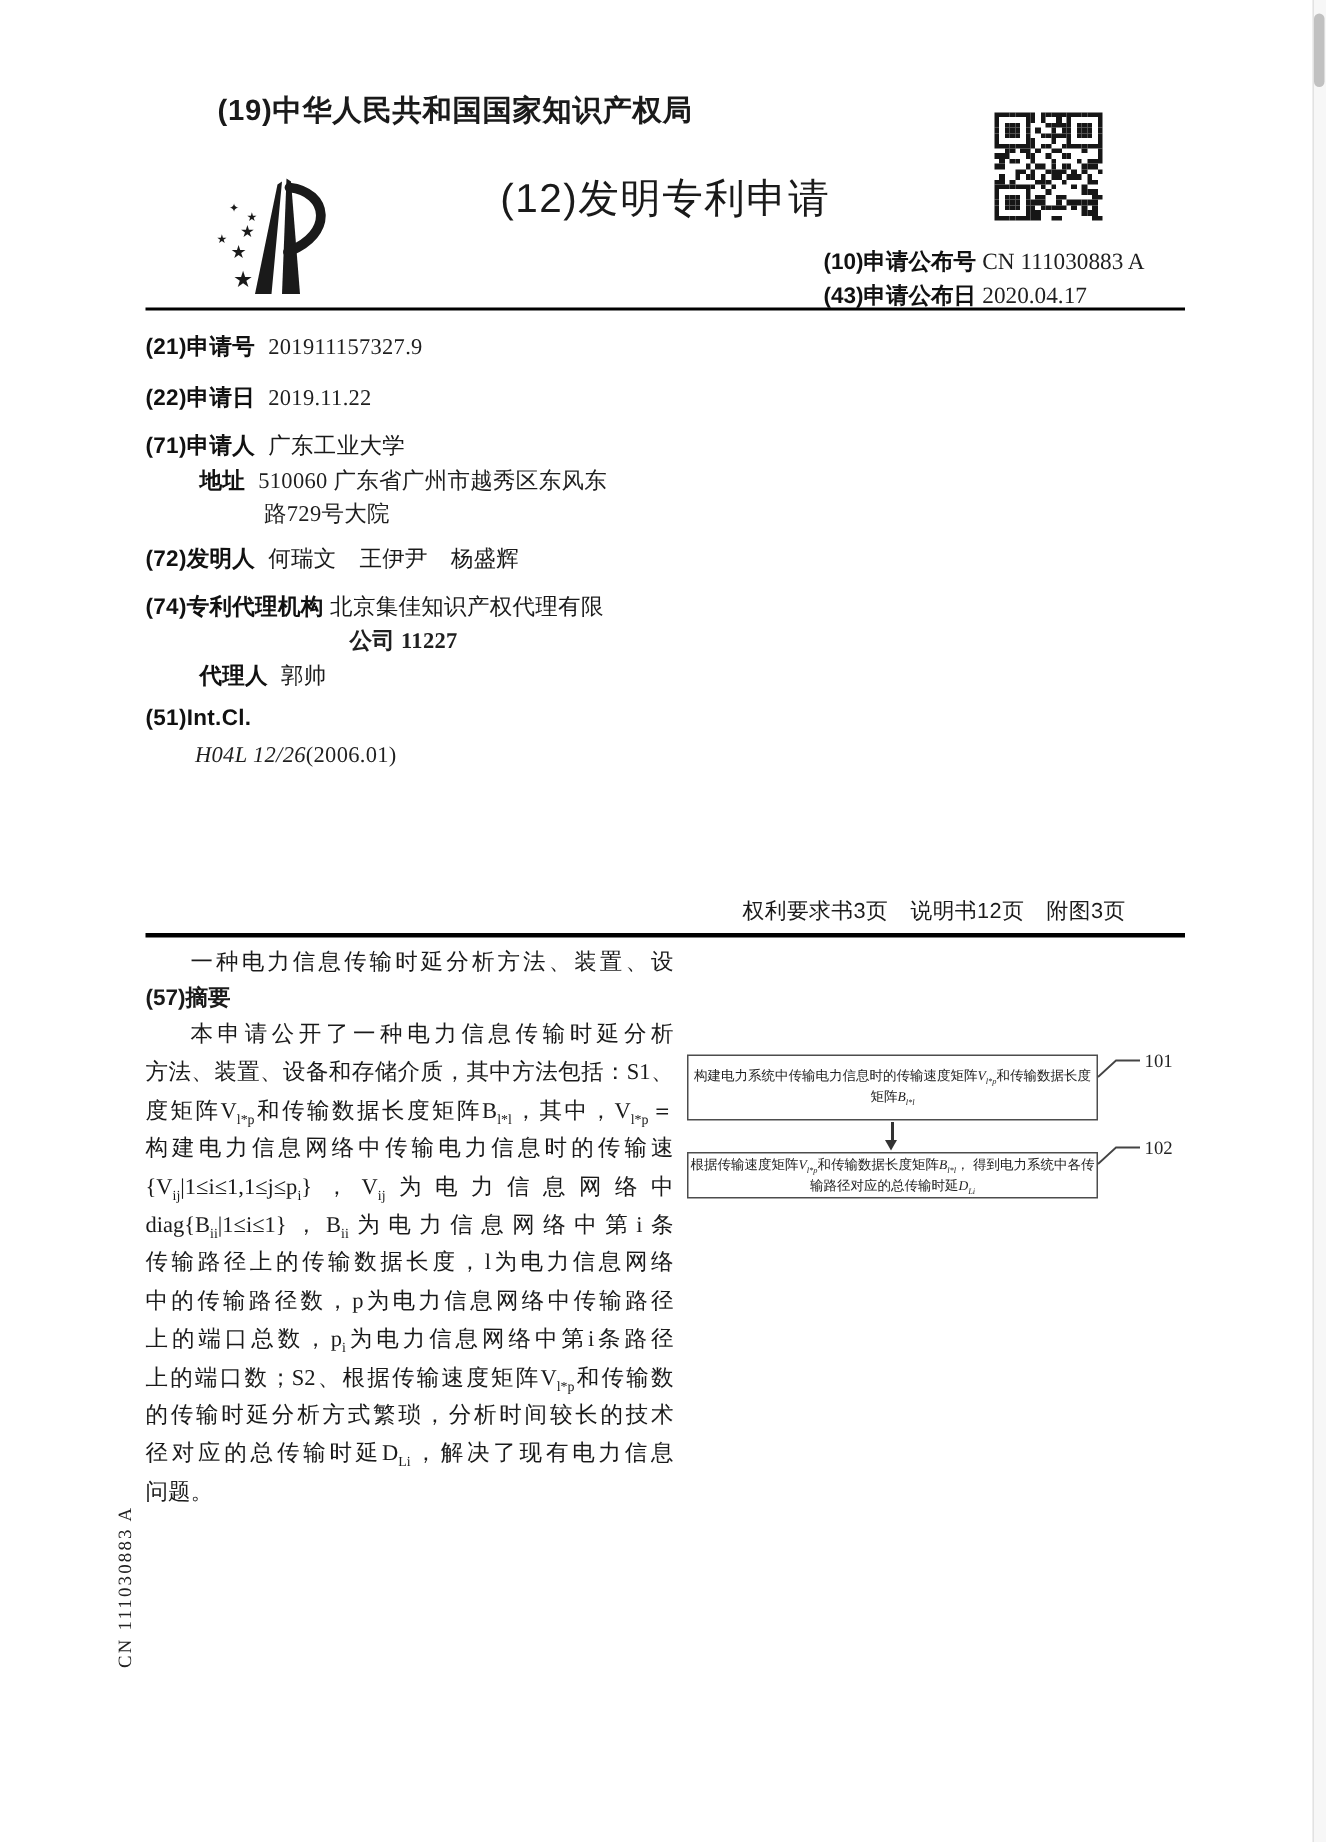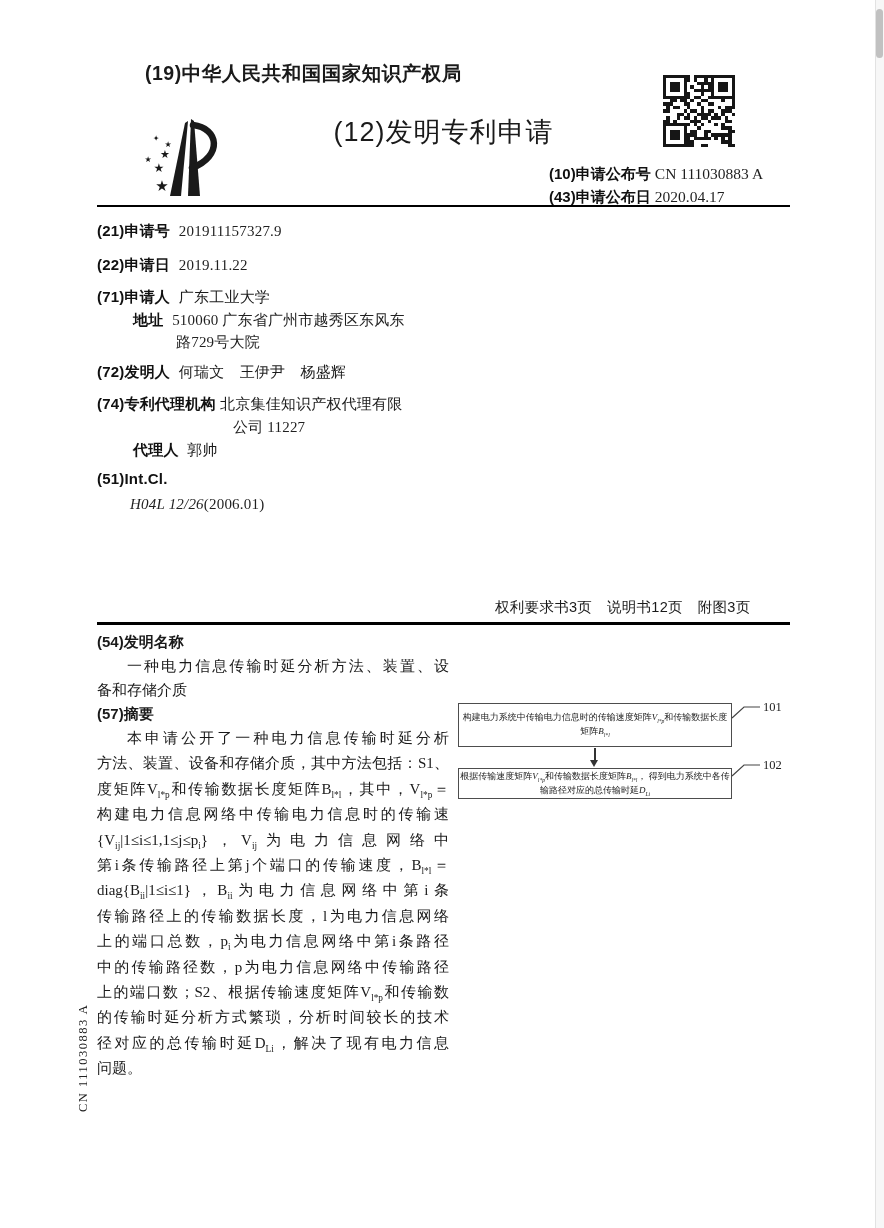--- a/index.html
+++ b/index.html
@@ -328,43 +328,40 @@
 
   <div class="rule" style="top:205px; height:2px;"></div>
 
   <div class="row" style="left:97px; top:222px;"><span class="lbl">(21)申请号</span><span>  </span><span class="val">201911157327.9</span></div>
   <div class="row" style="left:97px; top:256px;"><span class="lbl">(22)申请日</span><span>  </span><span class="val">2019.11.22</span></div>
   <div class="row" style="left:97px; top:288px;"><span class="lbl">(71)申请人</span><span>  </span><span>广东工业大学</span></div>
   <div class="row" style="left:133px; top:311px;"><span class="lbl">地址</span><span>  </span><span class="val">510060 广东省广州市越秀区东风东</span></div>
   <div class="row" style="left:176px; top:333px;"><span class="val">路729号大院</span></div>
   <div class="row" style="left:97px; top:363px;"><span class="lbl">(72)发明人</span><span>  </span><span>何瑞文　王伊尹　杨盛辉</span></div>
   <div class="row" style="left:97px; top:395px;"><span class="lbl">(74)专利代理机构</span><span> </span><span>北京集佳知识产权代理有限</span></div>
-  <div class="row" style="left:233px; top:418px;"><span class="val">公司 11227</span></div>
+  <div class="row" style="left:233px; top:418px;font-weight:bold;"><span class="val">公司 11227</span></div>
   <div class="row" style="left:133px; top:441px;"><span class="lbl">代理人</span><span>  </span><span>郭帅</span></div>
   <div class="row" style="left:97px; top:470px;"><span class="lbl">(51)Int.Cl.</span></div>
   <div class="row val" style="left:130px; top:496px;"><span class="var">H04L 12/26</span><span>(2006.01)</span></div>
 
   <div id="pagesinfo" class="abs">权利要求书3页　说明书12页　附图3页</div>
   <div class="rule" style="top:622px; height:3px;"></div>
 
   <div id="leftcol" class="abs">
-    <div class="seclabel">(54)发明名称</div>
     <div class="tline jl indent">一种电力信息传输时延分析方法、装置、设</div>
-    <div class="tline">备和存储介质</div>
     <div class="seclabel">(57)摘要</div>
     <div class="aline jl indent"><span>本申请公开了一种电力信息传输时延分析</span></div>
     <div class="aline jl"><span>方法、装置、设备和存储介质，其中方法包括：S1、</span></div>
     <div class="aline jl"><span>度矩阵V</span><sub>l*p</sub><span>和传输数据长度矩阵B</span><sub>l*l</sub><span>，其中，V</span><sub>l*p</sub><span>＝</span></div>
     <div class="aline jl"><span>构建电力信息网络中传输电力信息时的传输速</span></div>
     <div class="aline jl"><span>{V</span><sub>ij</sub><span>|1≤i≤1,1≤j≤p</span><sub>i</sub><span>}，V</span><sub>ij</sub><span>为电力信息网络中</span></div>
-    <div class="aline jl"><span>第i条传输路径上第j个端口的传输速度，B</span><sub>l*l</sub><span>＝</span></div>
     <div class="aline jl"><span>diag{B</span><sub>ii</sub><span>|1≤i≤1}，B</span><sub>ii</sub><span>为电力信息网络中第i条</span></div>
     <div class="aline jl"><span>传输路径上的传输数据长度，l为电力信息网络</span></div>
+    <div class="aline jl"><span>中的传输路径数，p为电力信息网络中传输路径</span></div>
     <div class="aline jl"><span>上的端口总数，p</span><sub>i</sub><span>为电力信息网络中第i条路径</span></div>
-    <div class="aline jl"><span>中的传输路径数，p为电力信息网络中传输路径</span></div>
     <div class="aline jl"><span>上的端口数；S2、根据传输速度矩阵V</span><sub>l*p</sub><span>和传输数</span></div>
     <div class="aline jl"><span>的传输时延分析方式繁琐，分析时间较长的技术</span></div>
     <div class="aline jl"><span>径对应的总传输时延D</span><sub>Li</sub><span>，解决了现有电力信息</span></div>
     <div class="aline"><span>问题。</span></div>
   </div>
 
   <div id="fbox1" class="fbox">
       <span class="fx"><span>构建电力系统中传输电力信息时的传输速度矩阵</span><span class="var">V</span><sub class="var">l*p</sub><span>和传输数据长度矩阵</span><span class="var">B</span><sub class="var">l*l</sub></span>
     </div>
   <div id="farrow" class="abs"></div>

